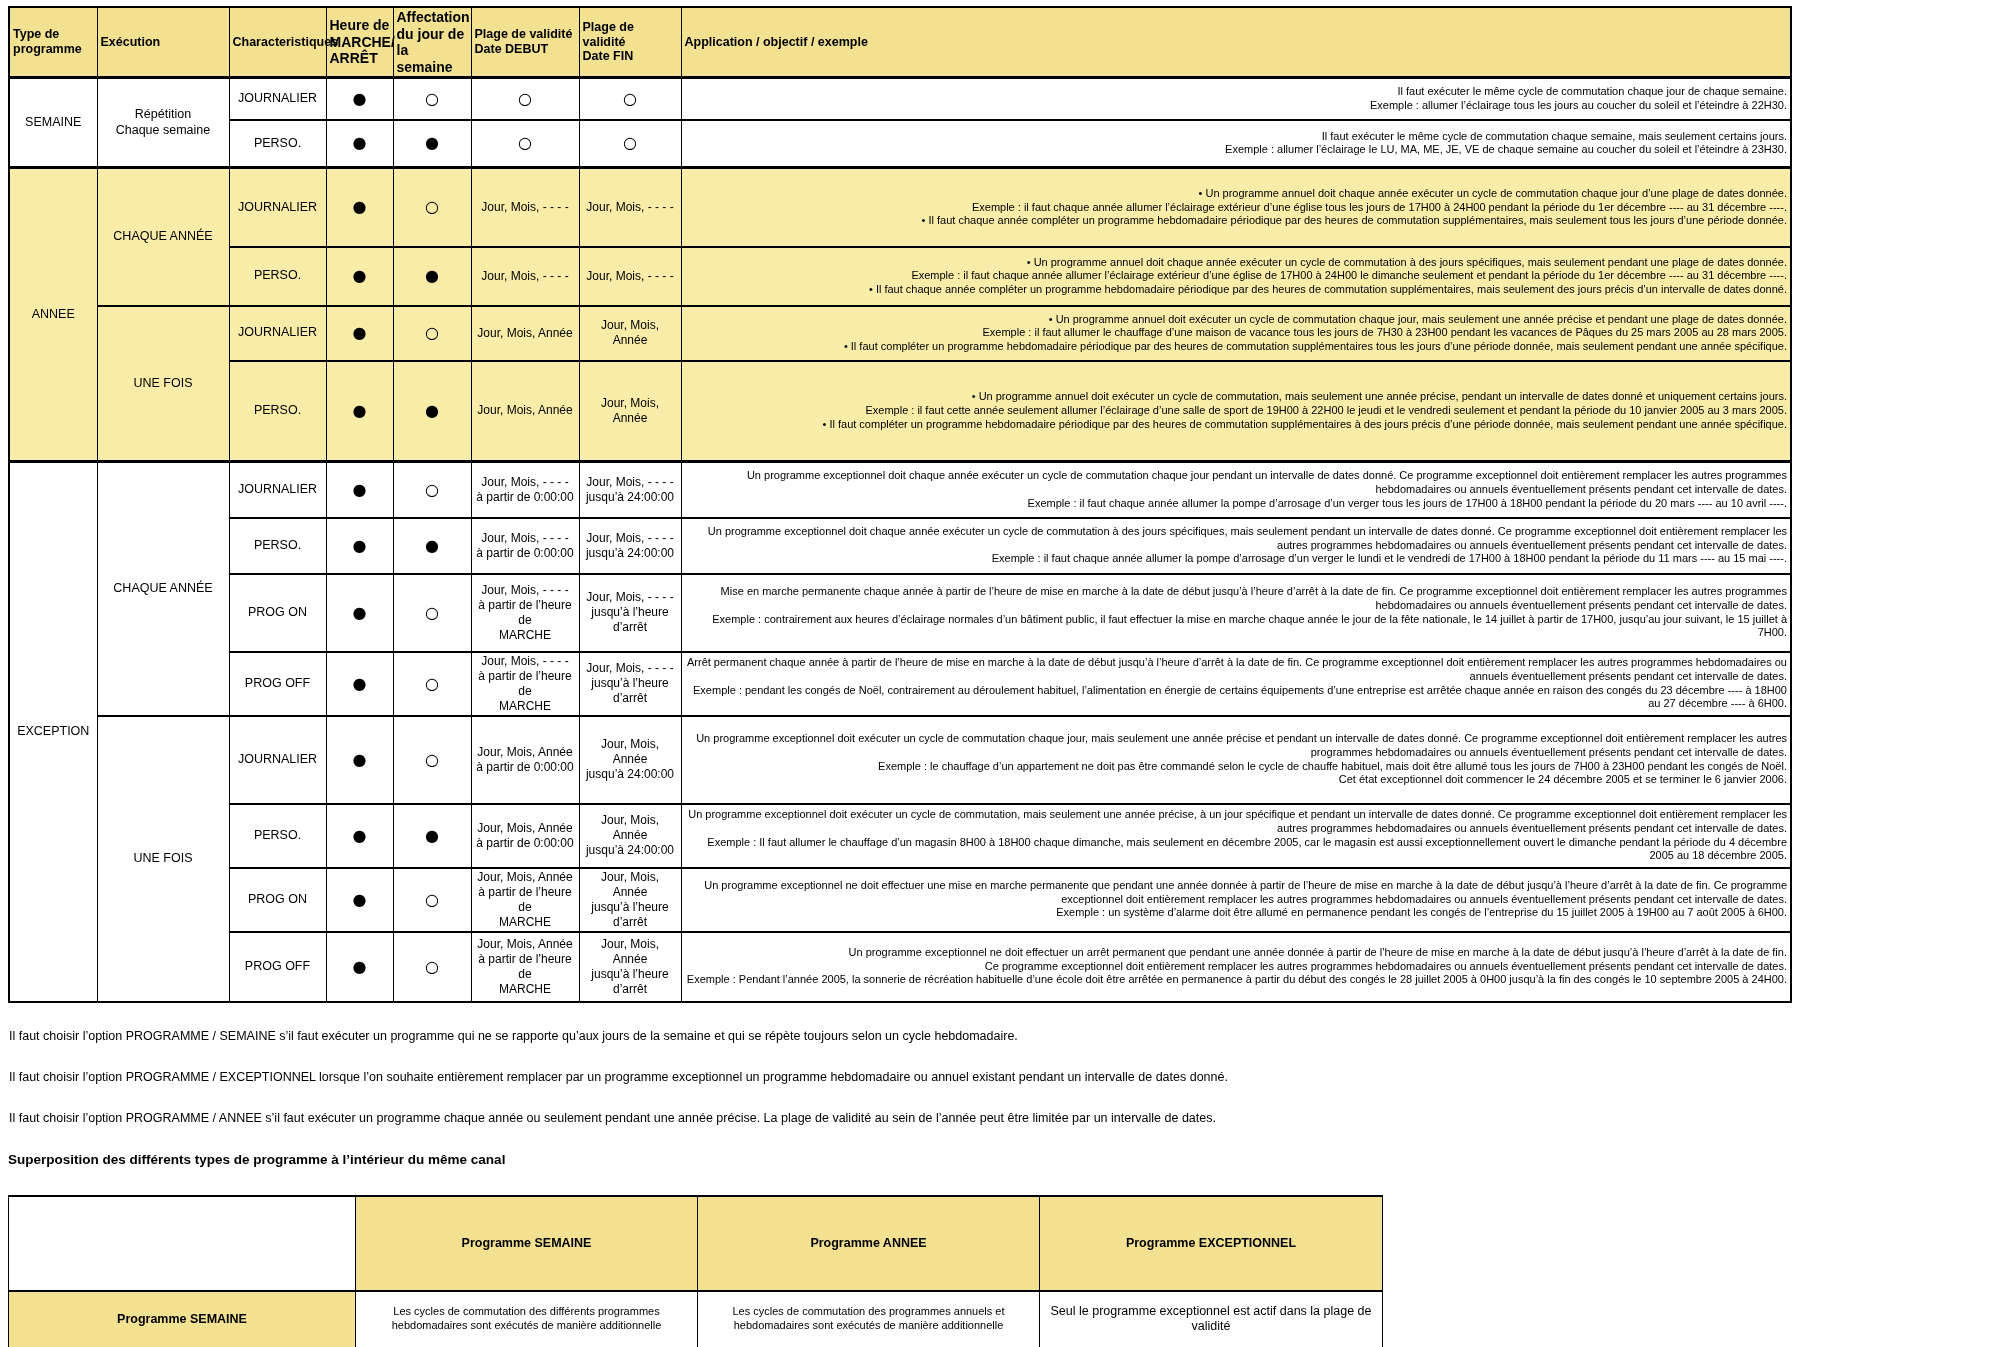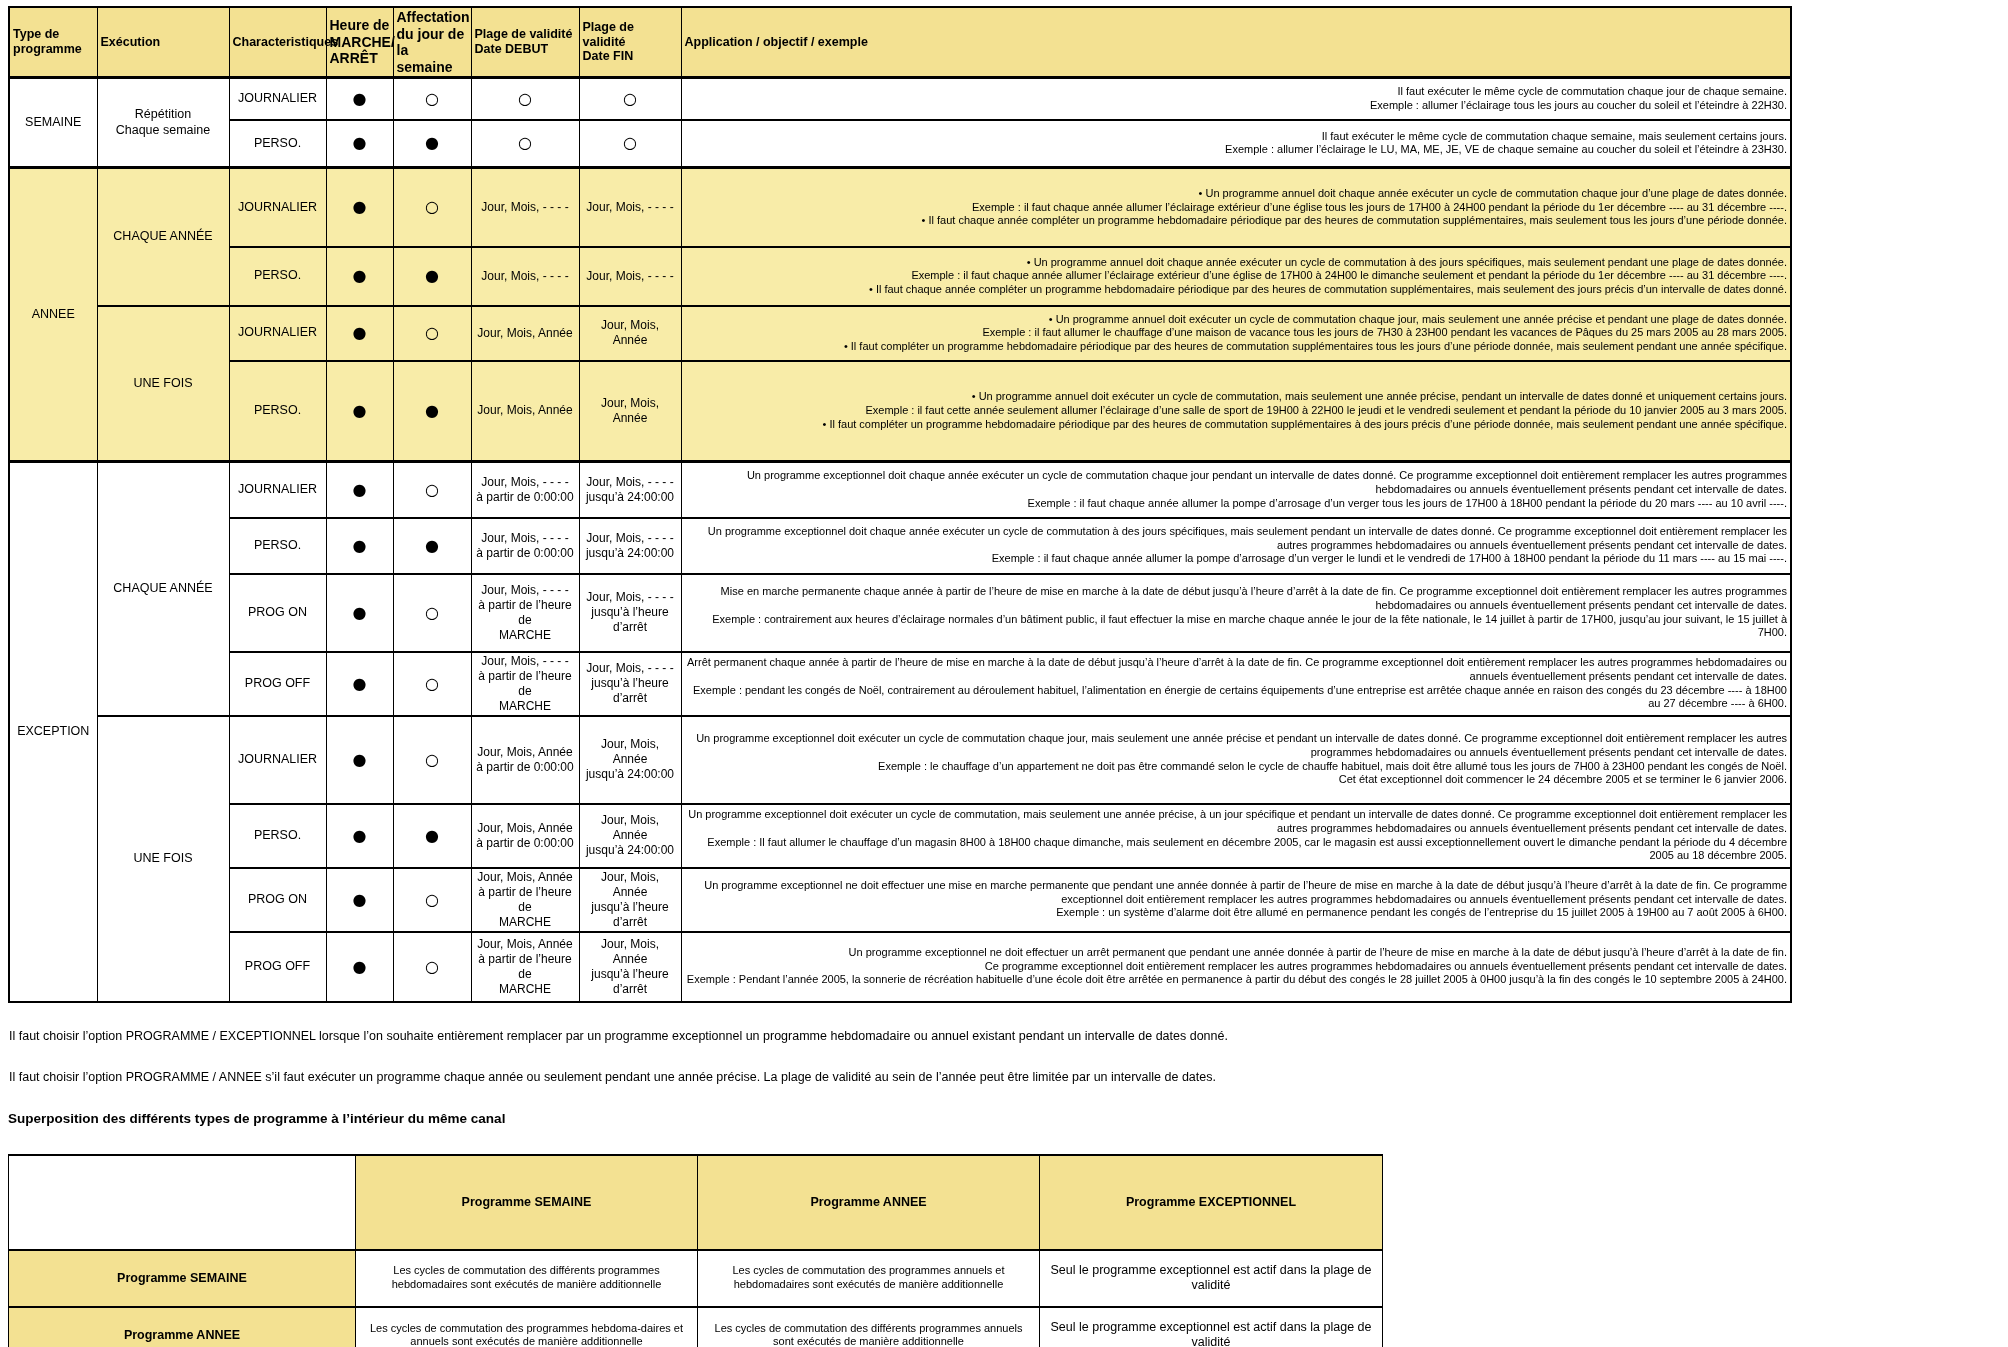--- a/index.html
+++ b/index.html
@@ -239,20 +239,21 @@
 jusqu’à l’heure
 d’arrêt</td>
         <td class="app-cell pre">Un programme exceptionnel ne doit effectuer un arrêt permanent que pendant une année donnée à partir de l’heure de mise en marche à la date de début jusqu’à l’heure d’arrêt à la date de fin.
 Ce programme exceptionnel doit entièrement remplacer les autres programmes hebdomadaires ou annuels éventuellement présents pendant cet intervalle de dates.
 Exemple : Pendant l’année 2005, la sonnerie de récréation habituelle d’une école doit être arrêtée en permanence à partir du début des congés le 28 juillet 2005 à 0H00 jusqu’à la fin des congés le 10 septembre 2005 à 24H00.</td>
       </tr>
     </tbody>
   </table>
 
   <div class="notes">
+    <p>Il faut choisir l’option PROGRAMME / SEMAINE s’il faut exécuter un programme qui ne se rapporte qu’aux jours de la semaine et qui se répète toujours selon un cycle hebdomadaire.</p>
     <p>Il faut choisir l’option PROGRAMME / EXCEPTIONNEL lorsque l’on souhaite entièrement remplacer par un programme exceptionnel un programme hebdomadaire ou annuel existant pendant un intervalle de dates donné.</p>
     <p>Il faut choisir l’option PROGRAMME / ANNEE s’il faut exécuter un programme chaque année ou seulement pendant une année précise. La plage de validité au sein de l’année peut être limitée par un intervalle de dates.</p>
   </div>
 
   <div class="sup-title">Superposition des différents types de programme à l’intérieur du même canal</div>
 
   <table class="sup-table">
     <colgroup>
       <col style="width:347px">
         <col style="width:342px">

